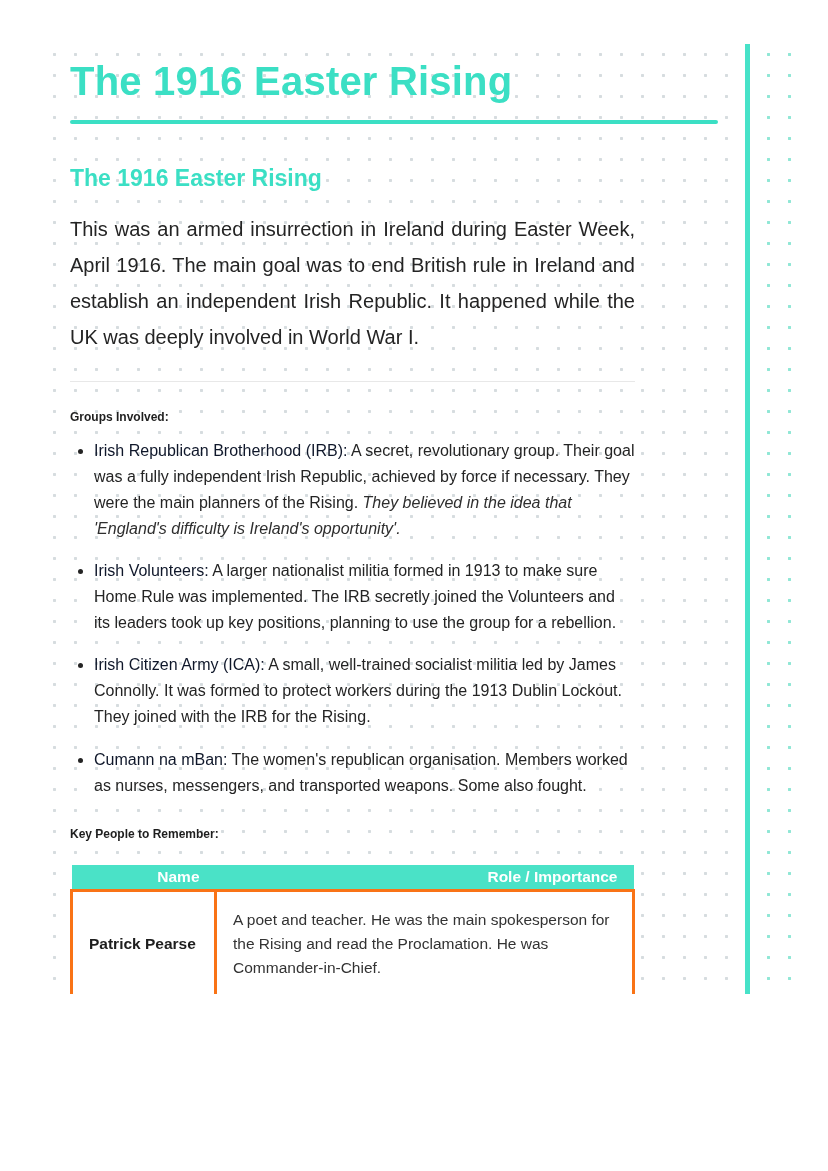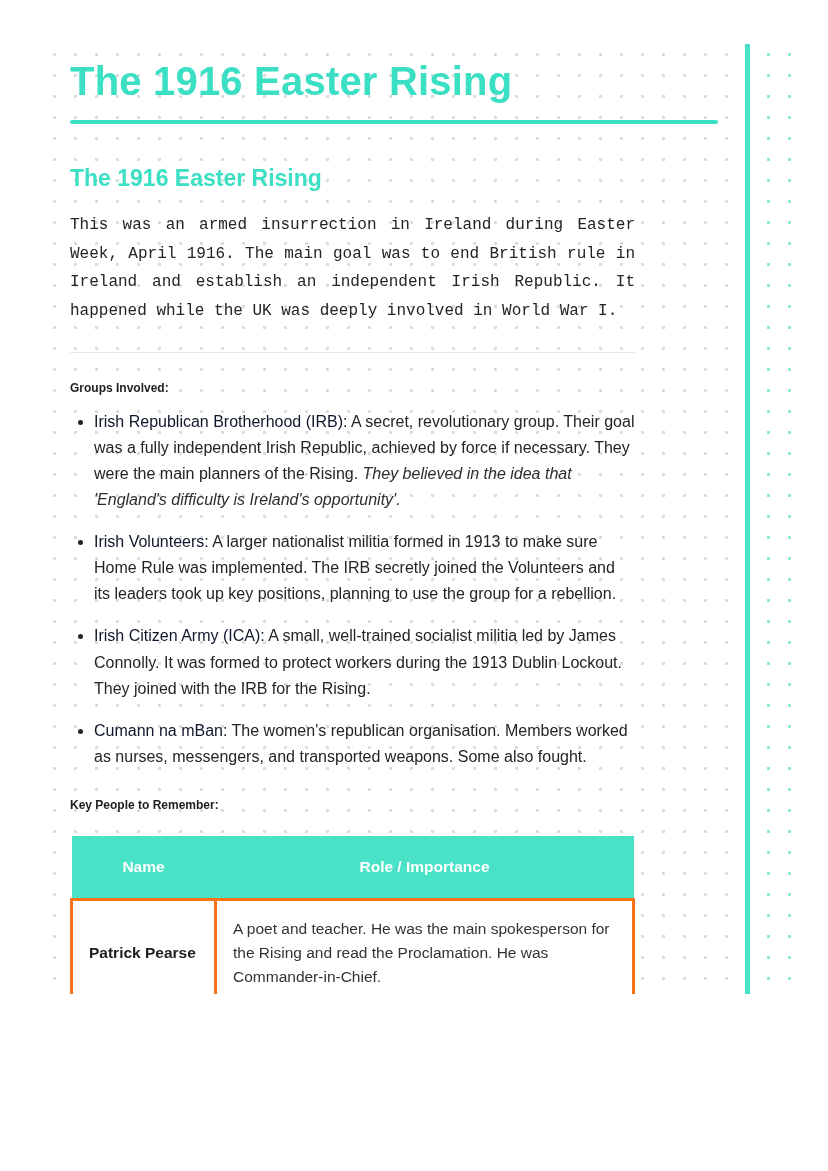--- a/index.html
+++ b/index.html
@@ -39,23 +39,22 @@
     width:648px; height:4px; background:#3bdfc4;
     border-radius:2px; margin:0 0 40px 0;
   }
   h2.section-heading {
     margin:36px 0 18px 0;
     font-size:23px; line-height:1.25; font-weight:800;
     color:#3bdfc4;
   }
   .para {
     margin:0 0 26px 0;
-    font-size:16px; line-height:1.8; color:#242424;
+    font-size:20px; line-height:1.8; color:#242424;
     text-align:justify;
-    font-family:Liberation Mono, monospace;
   }
   .divider {
     border:0; border-top:1px solid #e8e8e8;
     margin:0 0 4px 0; width:565px;
   }
   .label {
     margin:28px 0 14px 0;
     font-size:12px; font-weight:700; color:#1e1e1e;
   }
   ul.bullets { margin:0 0 6px 0; padding:0 0 0 24px; }
@@ -64,22 +63,22 @@
     font-size:16px; line-height:1.63; color:#242424;
   }
   ul.bullets li strong { font-weight:400; color:#0f172a;text-align:center; }
   ul.bullets li em { font-style:italic; color:#2e2e2e; }
   table.kn-table {
     margin-top:24px; width:565px;
     border-collapse:collapse;
   }
   table.kn-table th {
     background:#4ae2c7; color:#ffffff;
-    font-size:15.5px; font-weight:700; text-align:center;
-    padding:22px 16px;
+    font-size:15.5px; font-weight:700; text-align:right;
+    padding:3px 16px;
   }
   table.kn-table th.col-name { width:112px; }
   table.kn-table td {
     border:3px solid #f97316; background:#ffffff;
     padding:16px; font-size:15.5px; line-height:1.55;
     color:#333333; vertical-align:middle;
   }
   table.kn-table td.cell-name { font-weight:700; color:#1e1e1e; }
   table.kn-table tr.partial td { height:90px; }
   .footer {

